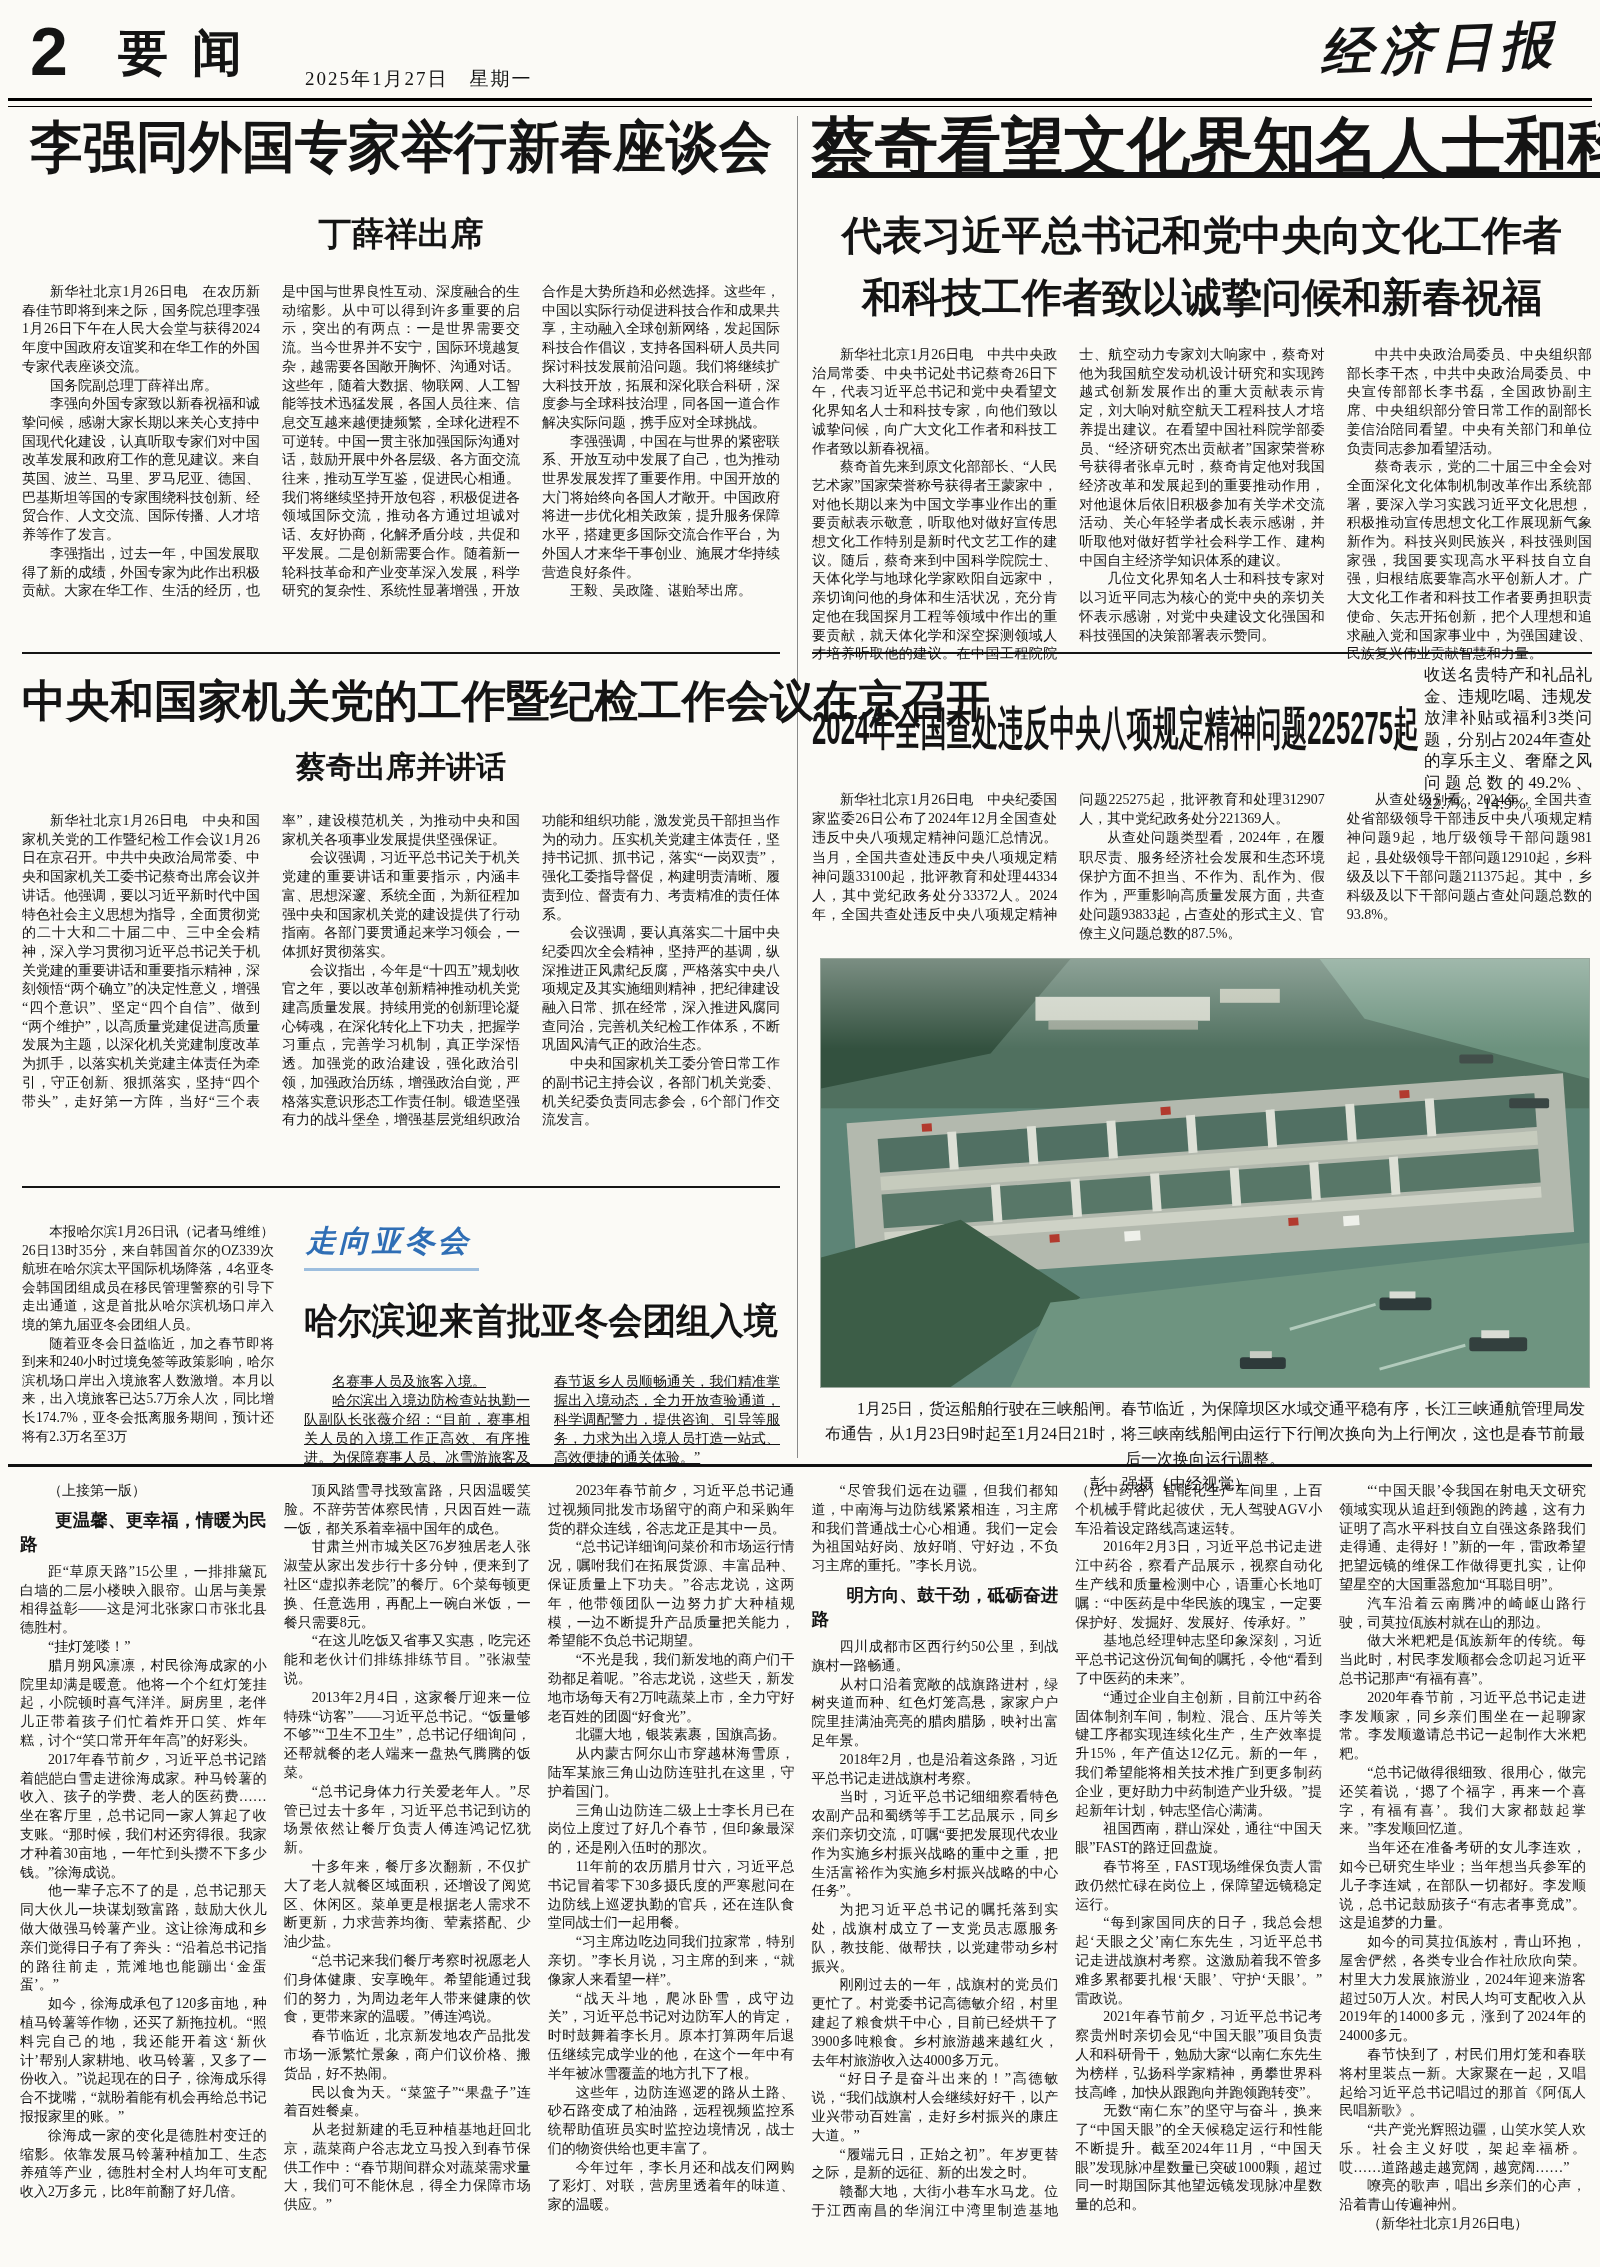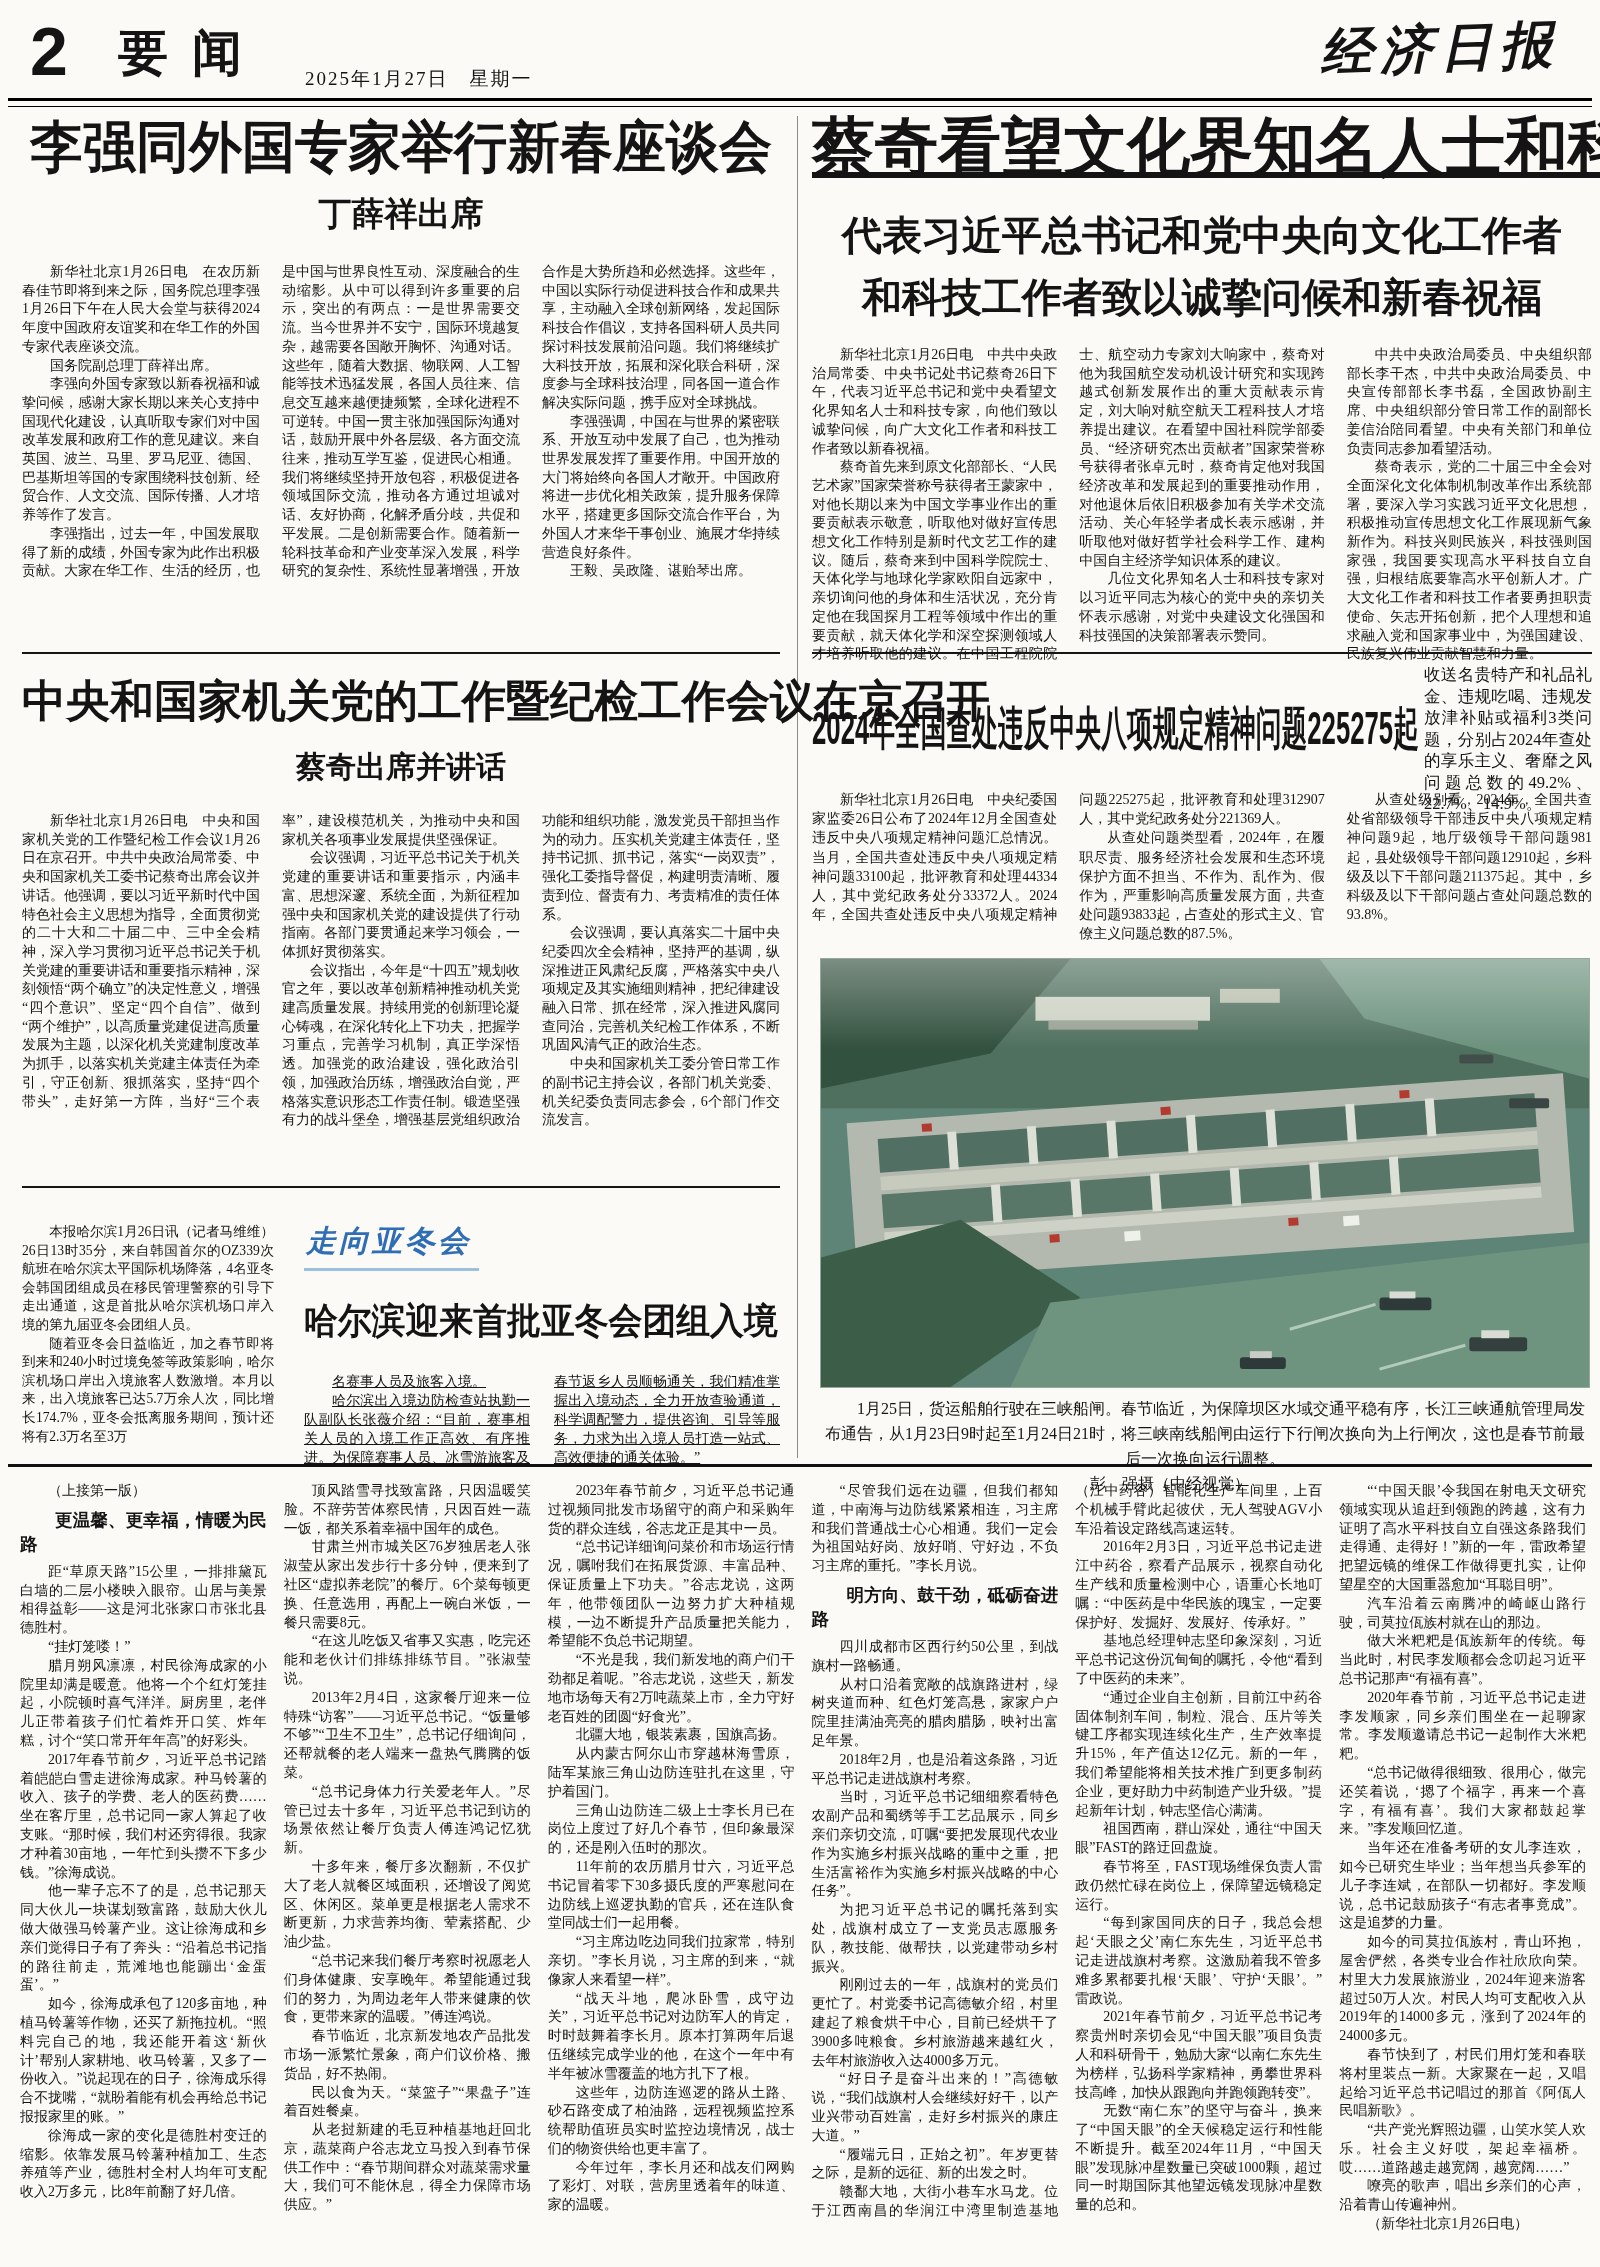--- a/index.html
+++ b/index.html
@@ -24,21 +24,21 @@
   
   .body-cols{text-align:justify;overflow:hidden;}
   .body-cols p, .body-cols h3{margin:0;text-indent:2em;}
   .cols3{column-count:3;column-gap:22px;}
   .cols2{column-count:2;column-gap:24px;}
   .cols6{column-count:6;column-gap:17px;}
   .art-body{font-size:14px;line-height:18.7px;}
   
   .art1{position:absolute;left:22px;top:112px;width:758px;}
   .art1 .headline{font-size:53px;transform:scaleY(1.05);}
-  .art1 .subhead{font-size:33px;margin-top:8px;}
+  .art1 .subhead{font-size:33px;margin-top:28px;}
   .art1 .body-cols{margin-top:26px;height:364px;}
   
   .art2{position:absolute;left:812px;top:104px;width:780px;}
   .art2 .headline{font-size:63px;text-decoration:underline;}
   .art2 .subhead{font-size:40px;line-height:1.55;margin-top:14px;}
   .art2 .body-cols{margin-top:18px;height:344px;}
   
   .art3{position:absolute;left:22px;top:672px;width:758px;}
   .art3 .headline{font-size:44px;}
   .art3 .subhead{font-size:30px;margin-top:16px;}

